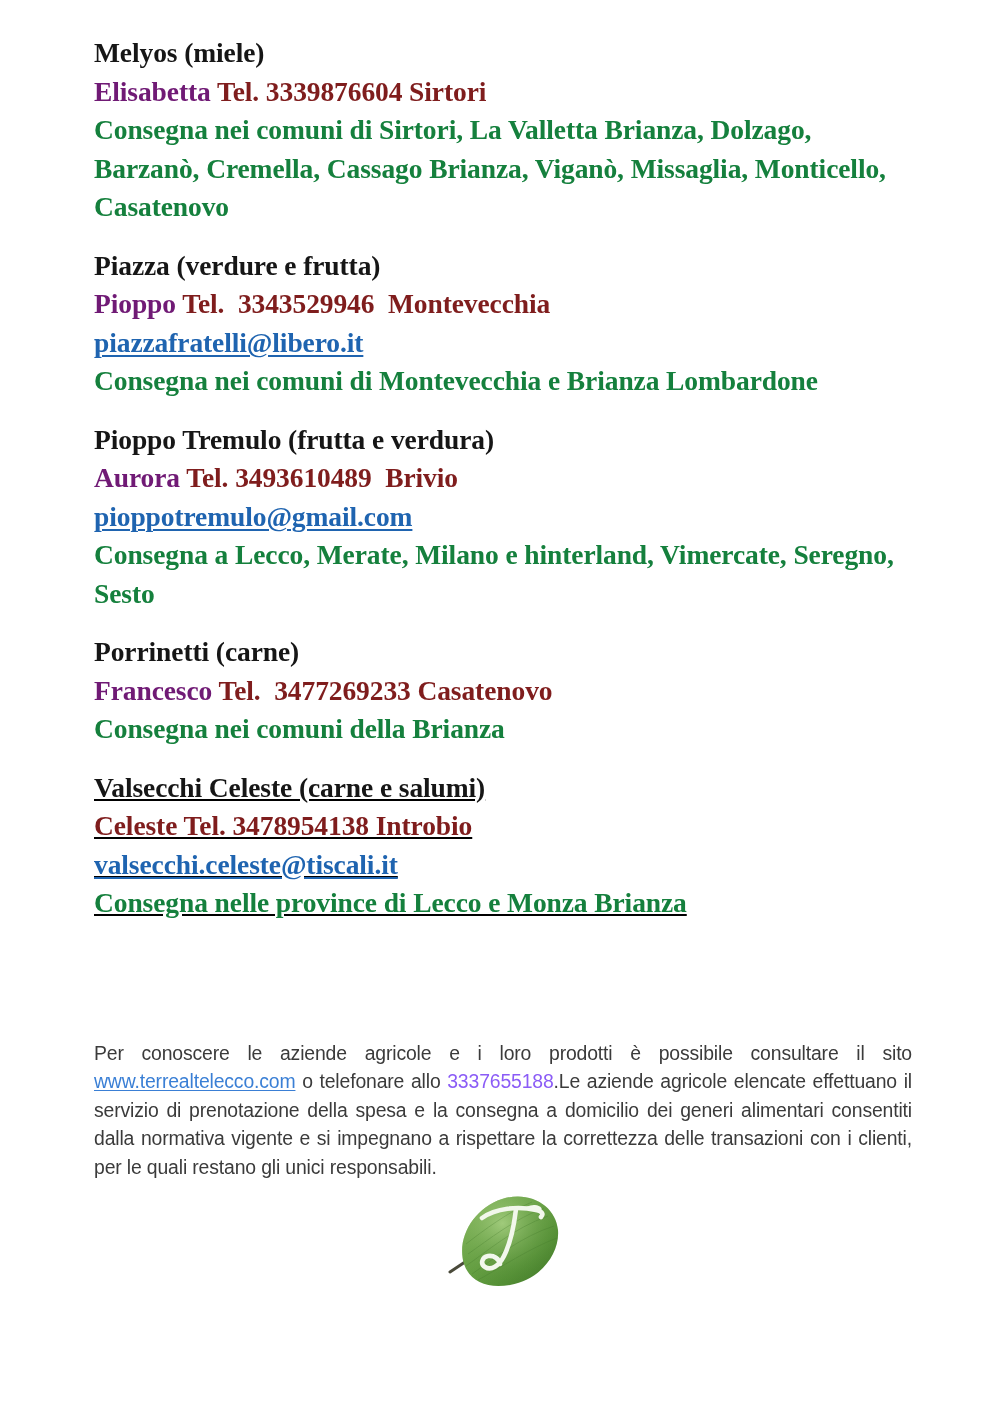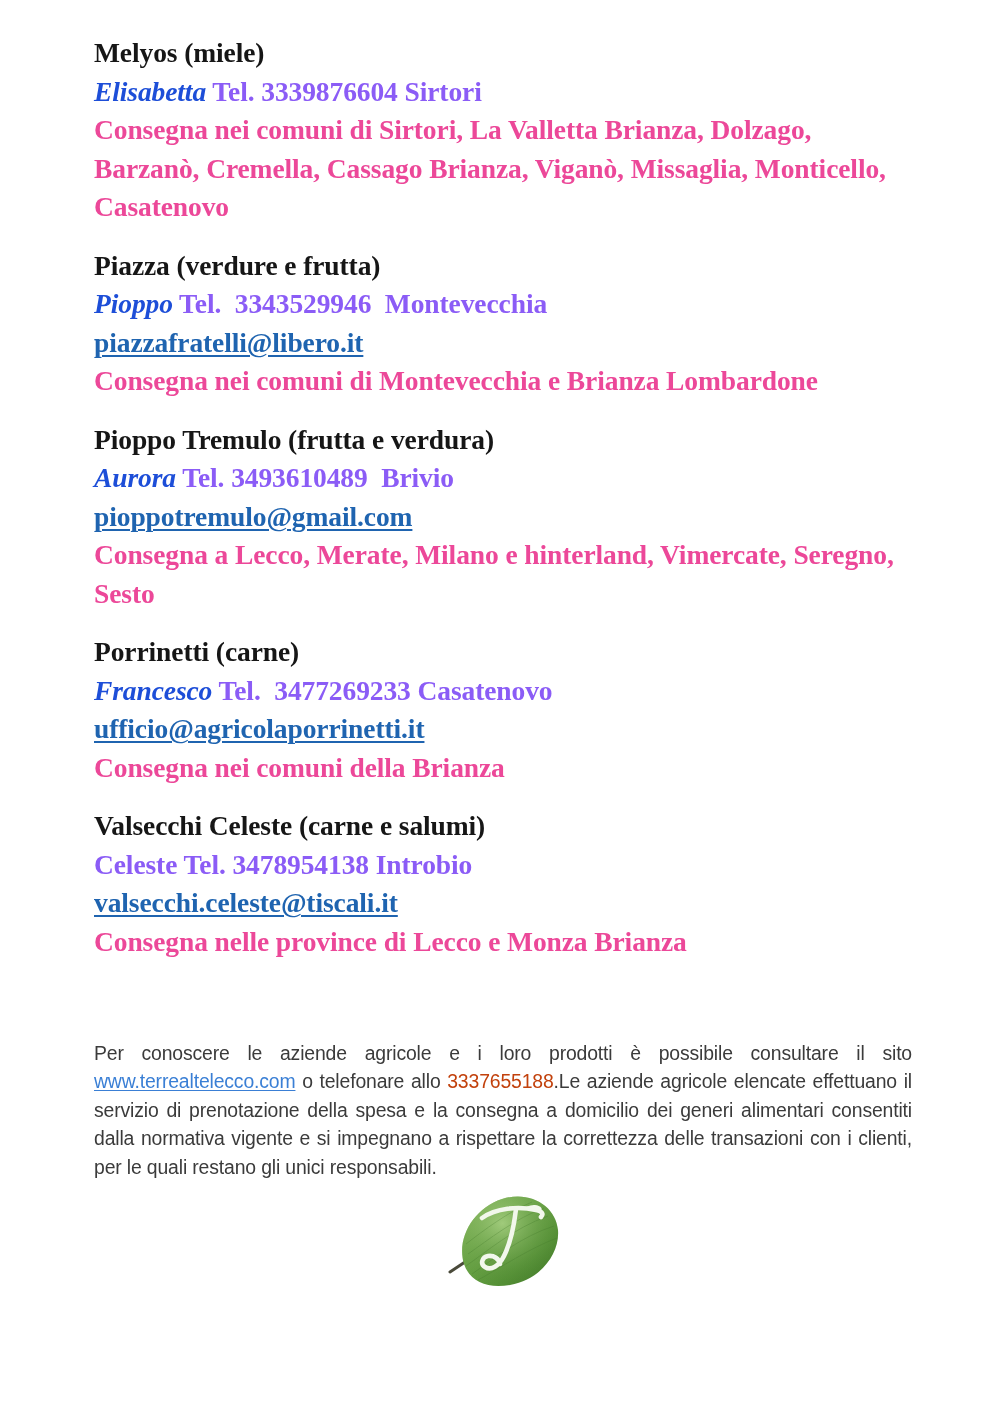--- a/index.html
+++ b/index.html
@@ -30,47 +30,47 @@
     top: 34px;
     width: 820px;
   }
 
   
   .producer-block {
     margin-bottom: 20px;
   }
   .producer-block:last-of-type {
     margin-bottom: 0;
+    text-decoration: underline;
   }
 
   .line {
     font-family: "Liberation Serif", "DejaVu Serif", serif;
     font-weight: bold;
     font-size: 27.5px;
     line-height: 38.5px;
     letter-spacing: -0.1px;
     white-space: pre-wrap;
     color: #1a1a1a;
   }
 
   .line.heading {
     color: #161616;
   }
 
   .line.green {
-    color: #ec4899;
+    color: #15803d;
   }
 
   .name-green {
-    color: #1d4ed8;
-    font-style: italic;
+    color: #701a75;
   }
 
   .tel-black {
-    color: #8b5cf6;
+    color: #7f1d1d;
   }
 
   .email-link {
     color: #1f64b0;
     text-decoration: underline;
     text-underline-offset: 3px;
     text-decoration-thickness: 2px;
   }
 
   
@@ -85,21 +85,21 @@
     text-align: justify;
     color: #3b3b3b;
     letter-spacing: -0.15px;
   }
   .footer-note .site-link {
     color: #3a7fd5;
     text-decoration: underline;
     text-underline-offset: 2px;
   }
   .footer-note .phone-blue {
-    color: #c2410c;
+    color: #8b5cf6;
   }
 
   
   .logo-wrap {
     position: absolute;
     left: 444px;
     top: 1192px;
     width: 124px;
     height: 104px;
   }
@@ -130,21 +130,20 @@
     <div class="producer-block">
       <div class="line heading">Pioppo Tremulo (frutta e verdura)</div>
       <div class="line"><span class="name-green">Aurora</span><span class="tel-black"> Tel. 3493610489  Brivio</span></div>
       <div class="line"><span class="email-link">pioppotremulo@gmail.com</span></div>
       <div class="line green">Consegna a Lecco, Merate, Milano e hinterland, Vimercate, Seregno, Sesto</div>
     </div>
 
     <div class="producer-block">
       <div class="line heading">Porrinetti (carne)</div>
       <div class="line"><span class="name-green">Francesco</span><span class="tel-black"> Tel.  3477269233 Casatenovo</span></div>
-      <div class="line"><span class="email-link">ufficio@agricolaporrinetti.it</span></div>
       <div class="line green">Consegna nei comuni della Brianza</div>
     </div>
 
     <div class="producer-block">
       <div class="line heading">Valsecchi Celeste (carne e salumi)</div>
       <div class="line"><span class="tel-black">Celeste Tel. 3478954138 Introbio</span></div>
       <div class="line"><span class="email-link">valsecchi.celeste@tiscali.it</span></div>
       <div class="line green">Consegna nelle province di Lecco e Monza Brianza</div>
     </div>
 

